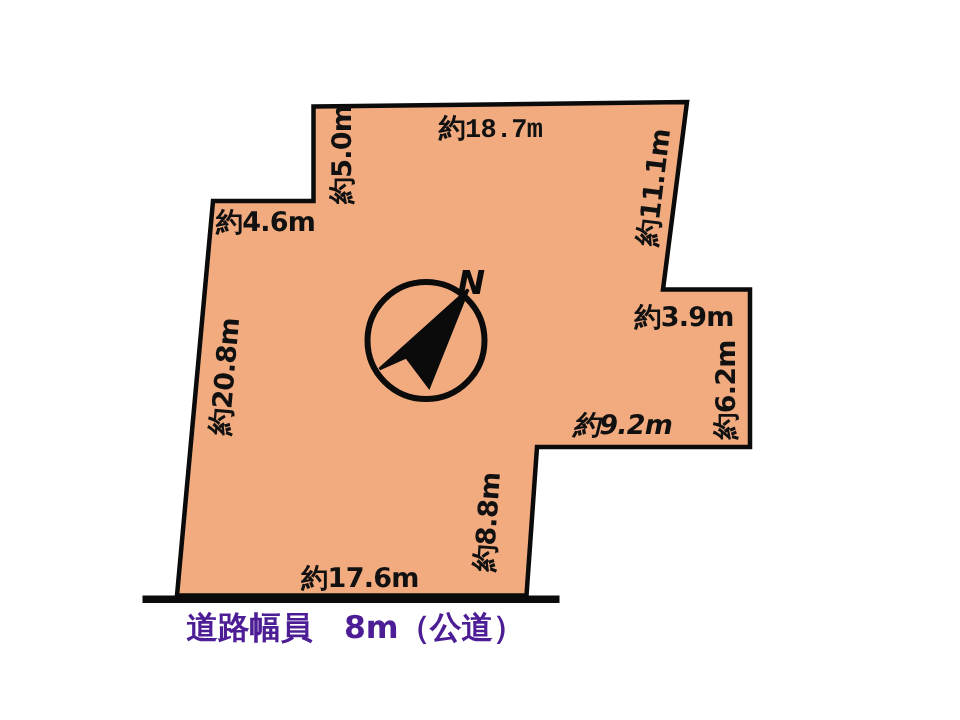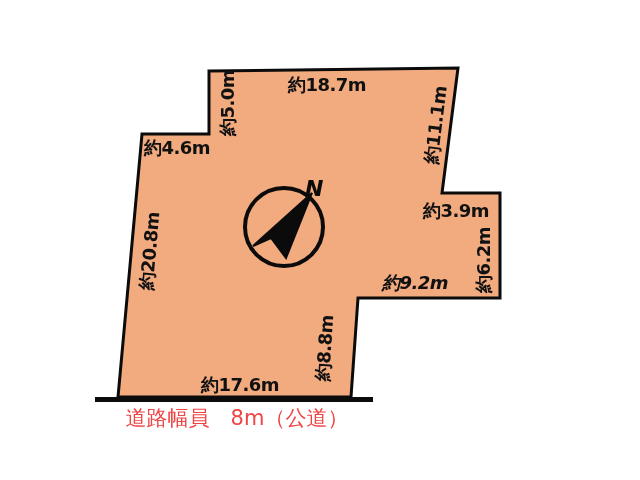--- a/index.html
+++ b/index.html
@@ -28,41 +28,41 @@
     letter-spacing: -0.5px;
     color: #111111;
     transform-origin: center center;
   }
   .rot-90  { transform: translate(-50%,-50%) rotate(-90deg); }
   .rot-83  { transform: translate(-50%,-50%) rotate(-83deg); }
   .rot-85  { transform: translate(-50%,-50%) rotate(-85deg); }
   .rot-86  { transform: translate(-50%,-50%) rotate(-86deg); }
   .rot-0   { transform: translate(-50%,-50%); }
 
-  .lbl-18-7 { left: 327px; top: 85px;  }
+  .lbl-18-7 { left: 327px; top: 85px; font-family: Liberation Mono, monospace;  }
   .lbl-5-0  { left: 228px; top: 103px; }
   .lbl-4-6  { left: 177px; top: 148px; }
   .lbl-11-1 { left: 436px; top: 125px; }
   .lbl-20-8 { left: 150px; top: 251px; }
   .lbl-3-9  { left: 456px; top: 211px; }
   .lbl-6-2  { left: 484px; top: 260px; }
   .lbl-9-2  { left: 415px; top: 283px; font-style: italic; }
   .lbl-8-8  { left: 325px; top: 348px; }
   .lbl-17-6 { left: 240px; top: 385px; }
 
   .road-label {
     position: absolute;
     left: 237px;
     top: 418px;
     transform: translate(-50%,-50%);
     white-space: nowrap;
-    font-weight: normal;
+    font-weight: bold;
     font-size: 21px;
     letter-spacing: 0px;
-    color: #ef4444;
+    color: #4c1d95;
   }
   .compass-n {
     font-weight: bold;
     font-style: italic;
     font-size: 22px;
     font-family: "DejaVu Sans", sans-serif;
   }
 </style>
 </head>
 <body>

